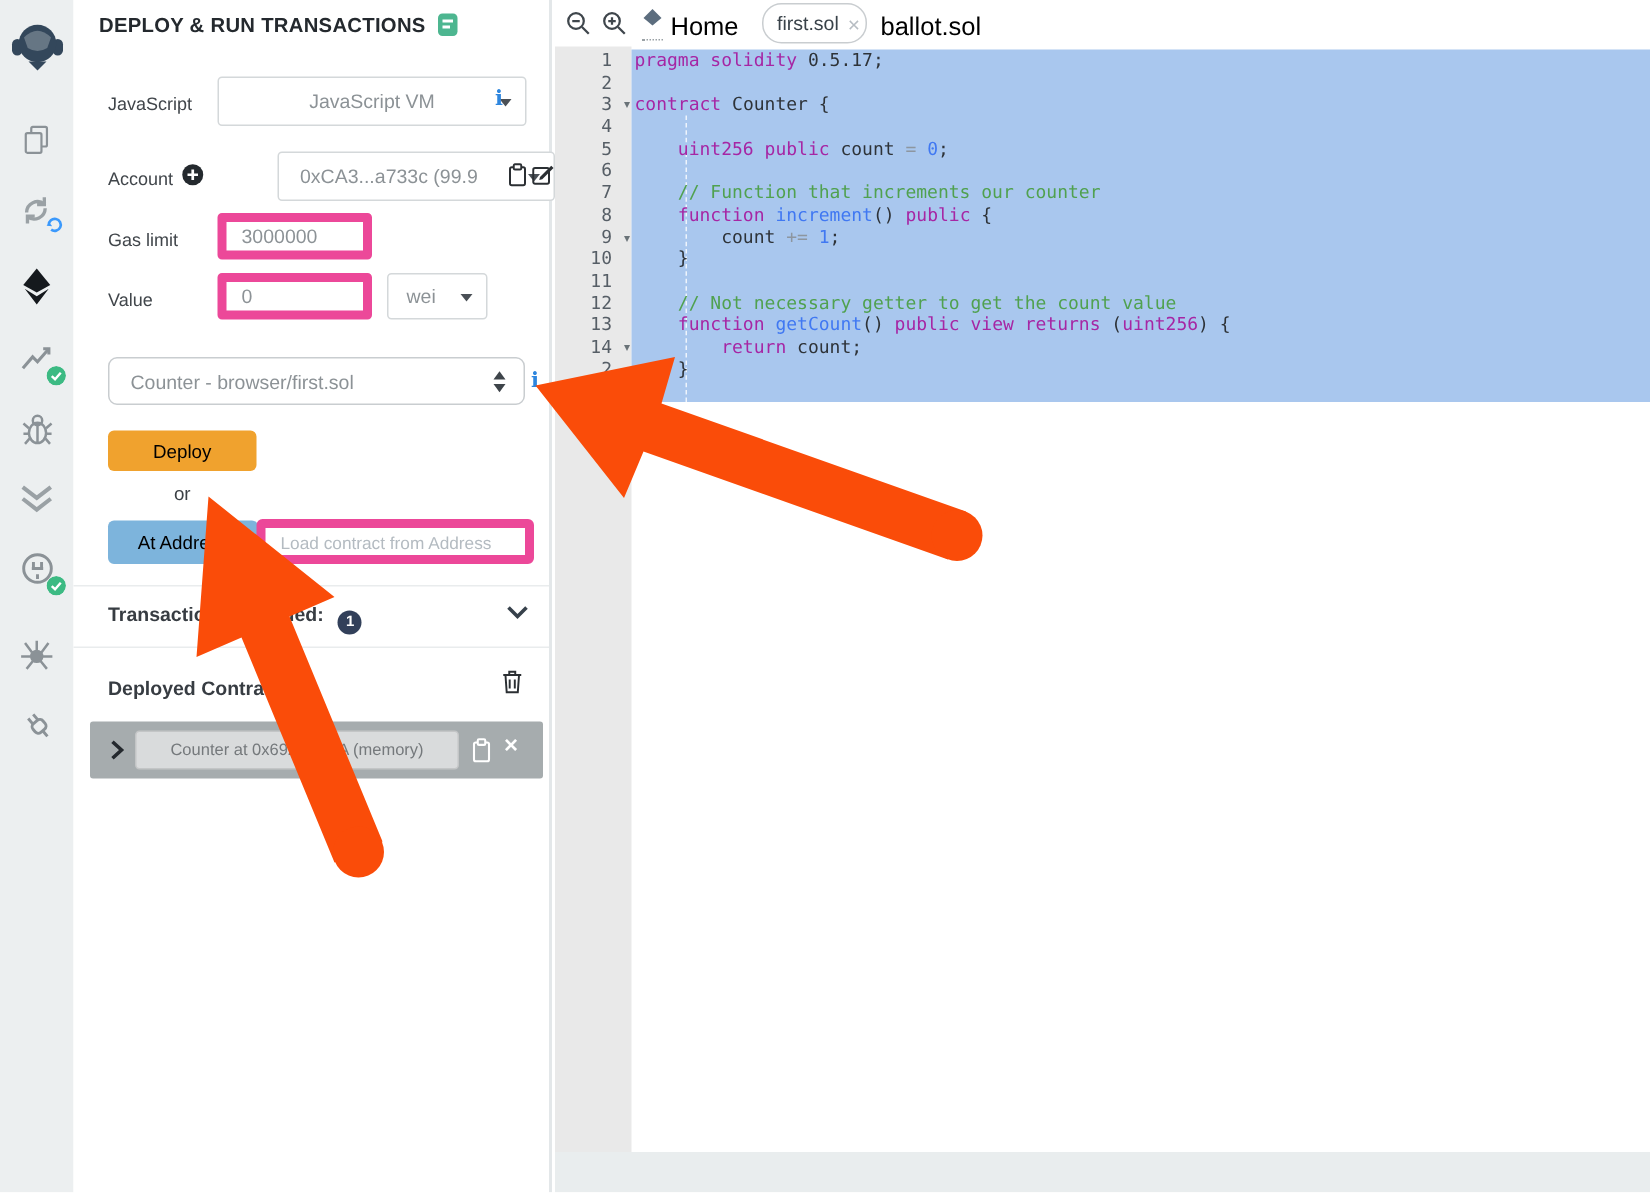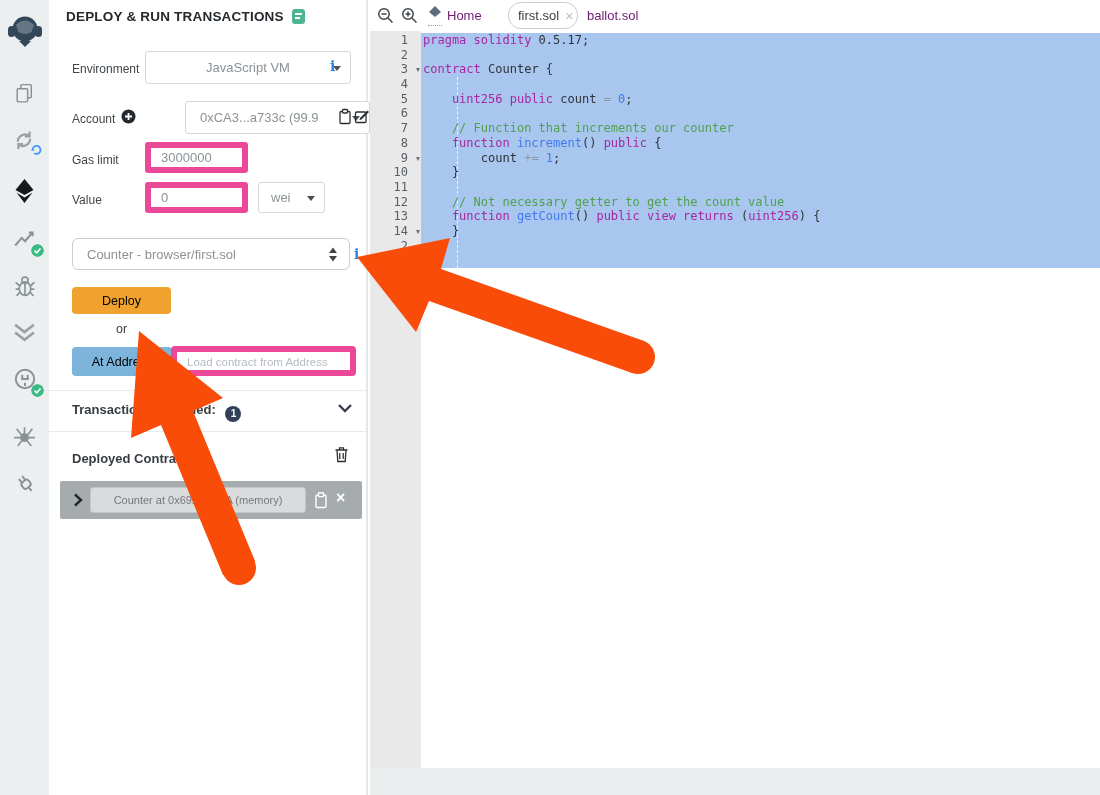--- a/index.html
+++ b/index.html
@@ -39,21 +39,21 @@
   .dbar-inset{position:absolute;left:30px;top:6px;width:216px;height:26px;background:#d9dbdc;
               border:1px solid #c3c5c6;border-radius:3px;box-sizing:border-box;
               display:flex;align-items:center;justify-content:center;
               font-size:11px;color:#75797c;white-space:nowrap;overflow:hidden;}
   
   .editor{position:absolute;left:370px;top:0;width:730px;height:795px;background:#fff;}
   .tabbar{position:absolute;left:0;top:0;width:730px;height:31px;background:#fff;}
   .tab-active{position:absolute;left:138px;top:2px;width:70px;height:27px;border:1px solid #c9cdd0;
               border-radius:13px;background:#fff;box-sizing:border-box;display:flex;
               align-items:center;padding:0 6px 0 9px;font-size:13px;color:#394249;}
-  .tab-plain{position:absolute;top:8px;font-size:13px;color:#701a75;}
+  .tab-plain{position:absolute;top:8px;font-size:17px;color:#000000;}
   .tab-x{color:#b7bdc3;font-size:14px;margin-left:6px;cursor:default;}
   .gutter{position:absolute;left:0;top:31px;width:51px;height:737px;background:#e9e9e9;}
   .selection{position:absolute;left:51px;top:33px;width:679px;height:235px;background:#a9c7ee;}
   .gutter-lines{position:absolute;left:0;top:33px;width:51px;}
   .gline{position:relative;height:14.7px;font:12px "DejaVu Sans Mono",monospace;
          color:#565e66;text-align:right;padding-right:13px;box-sizing:border-box;line-height:14.7px;}
   .gline .fold{position:absolute;right:1px;top:1px;font-size:8px;color:#6a7378;
                font-family:"DejaVu Sans",sans-serif;}
   .code-lines{position:absolute;left:53px;top:33px;width:677px;}
   .cline{height:14.7px;line-height:14.7px;font:12px "DejaVu Sans Mono",monospace;
@@ -156,21 +156,21 @@
 
   <div class="panel">
     <div class="panel-title">
       <span>DEPLOY &amp; RUN TRANSACTIONS</span>
       <span class="doc-ico">
         <i style="top:4px;width:7px;"></i>
           <i style="top:8px;width:5px;"></i>
       </span>
     </div>
 
-    <div class="lbl" style="left:23px;top:62px;">Environment</div>
+    <div class="lbl" style="left:23px;top:62px;">JavaScript</div>
     <div class="sel" style="left:96px;top:51px;width:206px;height:33px;justify-content:center;">
       <span>JavaScript VM</span>
       <span class="caret"></span>
     </div>
     <span class="info-i" style="left:281px;top:59px;">i</span>
 
     <div class="lbl" style="left:23px;top:112px;">Account</div>
     <svg style="position:absolute;left:72px;top:109px;" width="15" height="15" viewBox="0 0 15 15">
       <circle cx="7.5" cy="7.5" r="7" fill="#24292e"></circle>
       <path d="M7.5 4 v7 M4 7.5 h7" stroke="#fff" stroke-width="1.8"></path>
@@ -298,20 +298,21 @@
         <div class="cline"></div>
         <div class="cline"><span class="tok-k">    uint256 public </span><span class="tok-d">count </span><span class="tok-o">= </span><span class="tok-n">0</span><span class="tok-d">;</span></div>
         <div class="cline"></div>
         <div class="cline"><span class="tok-c">    // Function that increments our counter</span></div>
         <div class="cline"><span class="tok-k">    function </span><span class="tok-f">increment</span><span class="tok-d">() </span><span class="tok-k">public </span><span class="tok-d">{</span></div>
         <div class="cline"><span class="tok-d">        count </span><span class="tok-o">+= </span><span class="tok-n">1</span><span class="tok-d">;</span></div>
         <div class="cline"><span class="tok-d">    }</span></div>
         <div class="cline"></div>
         <div class="cline"><span class="tok-c">    // Not necessary getter to get the count value</span></div>
         <div class="cline"><span class="tok-k">    function </span><span class="tok-f">getCount</span><span class="tok-d">() </span><span class="tok-k">public view returns </span><span class="tok-d">(</span><span class="tok-k">uint256</span><span class="tok-d">) {</span></div>
+        <div class="cline"><span class="tok-k">        return </span><span class="tok-d">count;</span></div>
         <div class="cline"><span class="tok-d">    }</span></div>
       </div>
 
     <div class="bottomstrip"></div>
   </div>
 
   <svg class="arrows" width="1100" height="795" viewBox="0 0 1100 795">
     <g fill="#fa4c09">
       <polygon points="139,331 223,398 193,411 255,561 223,575 161,425 131,438"></polygon>
       <circle cx="239" cy="568" r="17"></circle>

